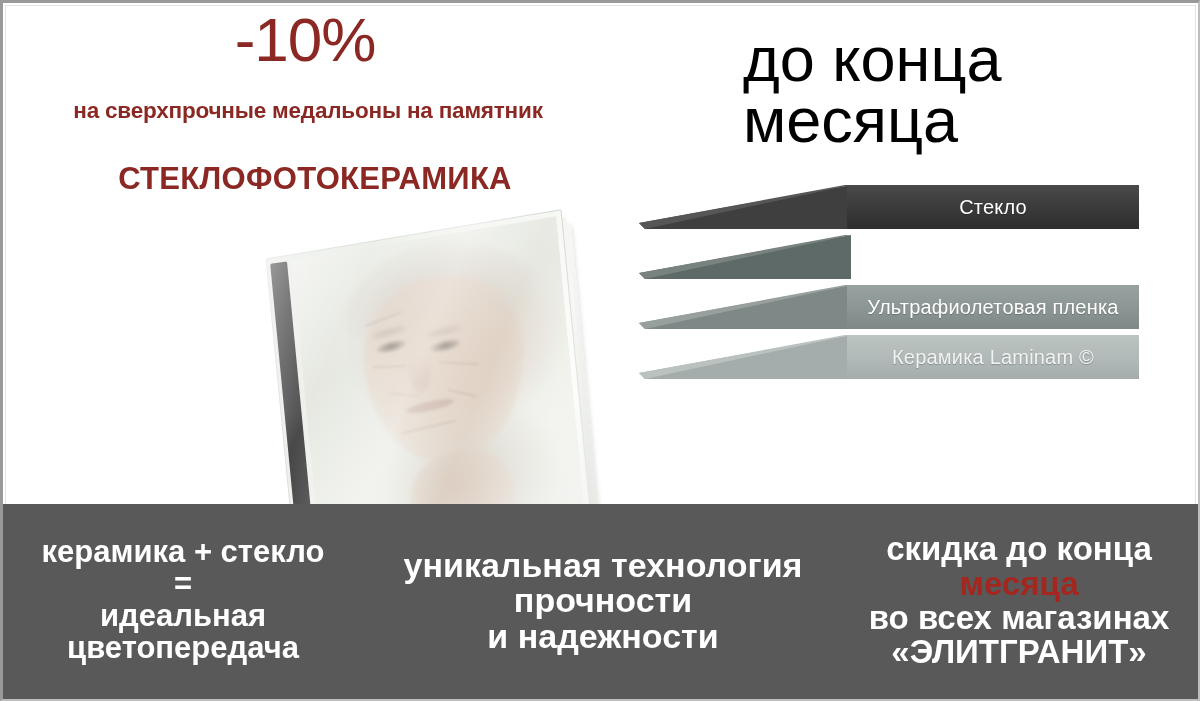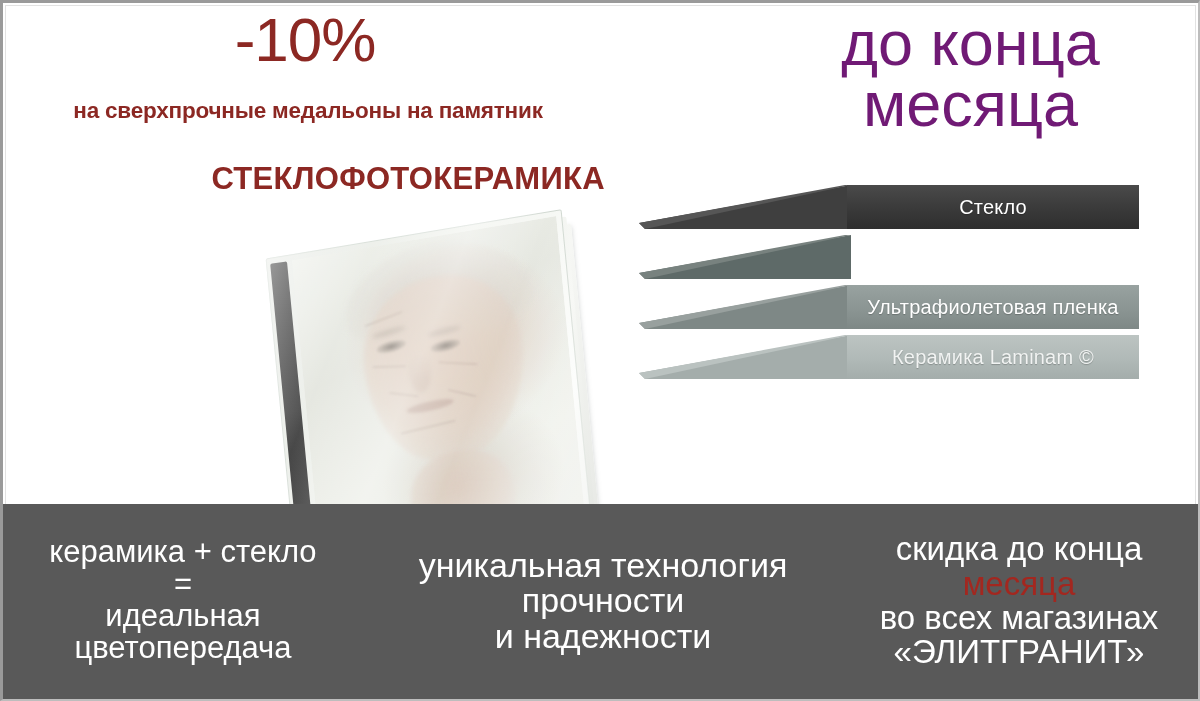--- a/index.html
+++ b/index.html
@@ -68,37 +68,36 @@
     color: #8c2823;
     letter-spacing: -0.2px;
     line-height: 1.1;
   }
 
   #product-title {
     position: absolute;
     left: 22px;
     top: 159px;
     width: 580px;
-    text-align: right;
+    text-align: center;
     font-size: 31px;
     font-weight: bold;
     color: #8c2823;
     letter-spacing: 0.3px;
     line-height: 1.1;
   }
 
   #deadline-title {
     position: absolute;
     left: 740px;
-    top: 10px;
+    top: 26px;
     width: 455px;
-    text-align: center;
     font-size: 63px;
     font-weight: 400;
-    color: #701a75;
+    color: #000000;
     line-height: 0.97;
   }
 
   
   #product-photo {
     position: absolute;
     left: 252px;
     top: 196px;
     width: 420px;
     height: 305px;
@@ -313,21 +312,21 @@
     width: 1195px;
     height: 196px;
     background: #595959;
     display: flex;
     align-items: center;
   }
   .feature-col {
     color: #ffffff;
     text-align: center;
     line-height: 1.04;
-    font-weight: 400;
+    font-weight: 700;
   }
   #feature-col-0 {
     width: 360px;
     font-size: 31px;
     padding-bottom: 4px;
   }
   #feature-col-1 {
     width: 480px;
     font-size: 34px;
     padding-bottom: 2px;

